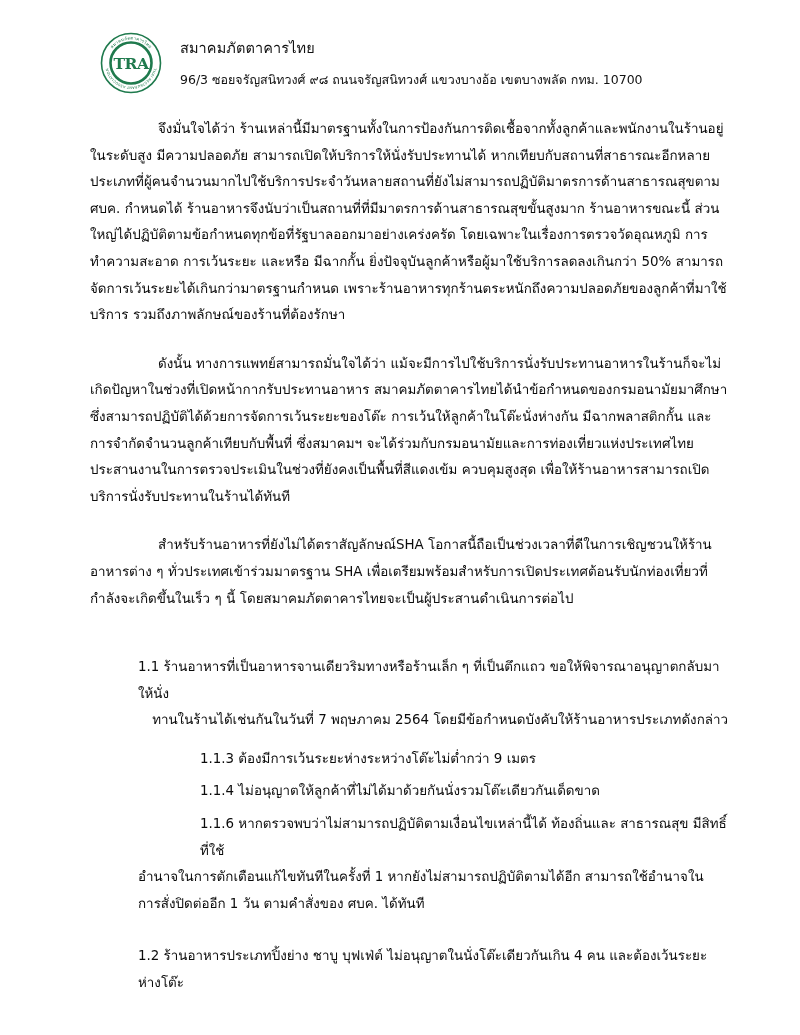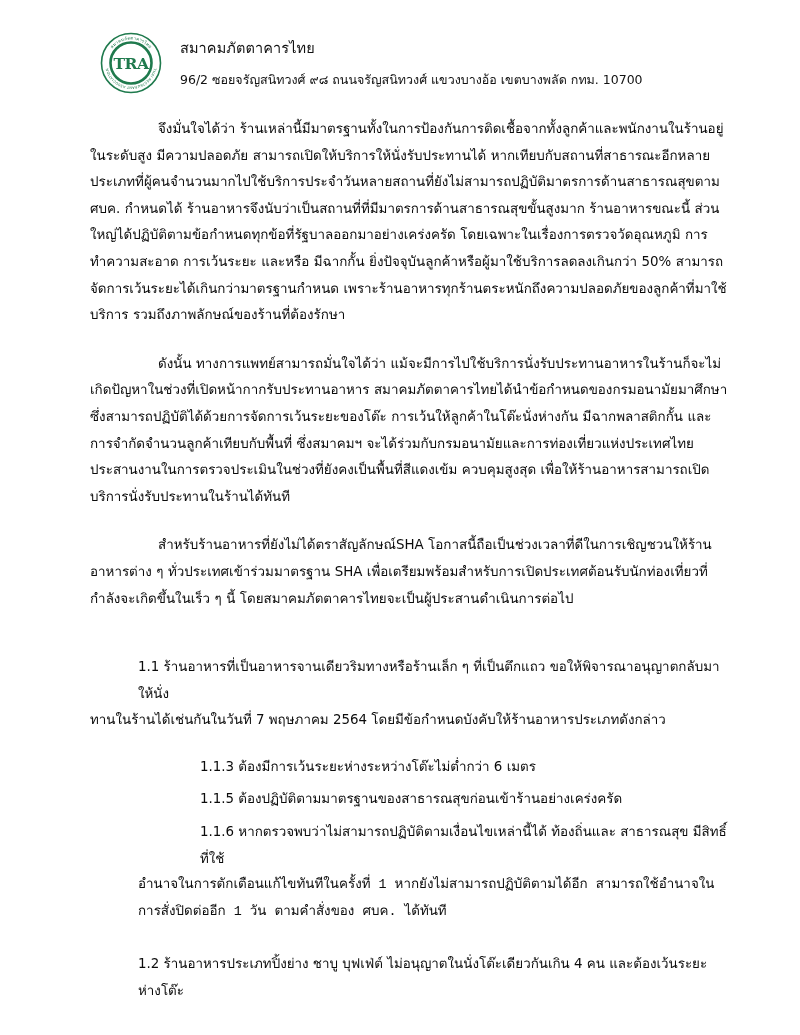--- a/index.html
+++ b/index.html
@@ -73,40 +73,40 @@
   }
 
   .para {
     margin: 12px 0 22px 0;
     text-indent: 68px;
     word-spacing: 0.2px;
   }
 
   
   .item-l1 {
-    margin: 0 0 20px 0;
+    margin: 0 0 12px 0;
     padding-left: 48px;
     text-indent: 0;
   }
 
   .item-l1 .runon {
     display: block;
     margin-left: -48px;
+    text-align: right;
   }
 
   .item-l2 {
     margin: 0 0 6px 0;
     padding-left: 110px;
     text-indent: 0;
   }
 
   .item-l2 .runon {
     display: block;
     margin-left: -62px;
-    font-family: Liberation Mono, monospace;
   }
 
   .section-gap { height: 20px; }
 </style>
 </head>
 <body>
 
 <div class="page">
 
   <div class="letterhead">
@@ -124,42 +124,42 @@
         </text>
         <text font-family="'DejaVu Sans', sans-serif" font-size="3.5" fill="#1f7a4d" letter-spacing="0.2">
           <textPath href="#arcBot" startOffset="50%" text-anchor="middle">THAI RESTAURANT ASSOCIATION</textPath>
         </text>
         <text x="31" y="36.5" text-anchor="middle" font-family="'DejaVu Serif', serif" font-size="15.5" font-weight="bold" fill="#1f7a4d" letter-spacing="-0.5">TRA</text>
       </svg>
     </div>
 
     <div class="org-block">
       <div class="org-name">สมาคมภัตตาคารไทย</div>
-      <div class="org-address">96/2 ซอยจรัญสนิทวงศ์ ๙๘ ถนนจรัญสนิทวงศ์ แขวงบางอ้อ เขตบางพลัด กทม. 10700</div>
+      <div class="org-address">96/3 ซอยจรัญสนิทวงศ์ ๙๘ ถนนจรัญสนิทวงศ์ แขวงบางอ้อ เขตบางพลัด กทม. 10700</div>
     </div>
 
   </div>
 
   <div class="body-text">
 
     <p class="para">จึงมั่นใจได้ว่า ร้านเหล่านี้มีมาตรฐานทั้งในการป้องกันการติดเชื้อจากทั้งลูกค้าและพนักงานในร้านอยู่ในระดับสูง มีความปลอดภัย สามารถเปิดให้บริการให้นั่งรับประทานได้ หากเทียบกับสถานที่สาธารณะอีกหลายประเภทที่ผู้คนจำนวนมากไปใช้บริการประจำวันหลายสถานที่ยังไม่สามารถปฏิบัติมาตรการด้านสาธารณสุขตามศบค. กำหนดได้ ร้านอาหารจึงนับว่าเป็นสถานที่ที่มีมาตรการด้านสาธารณสุขขั้นสูงมาก ร้านอาหารขณะนี้ ส่วนใหญ่ได้ปฏิบัติตามข้อกำหนดทุกข้อที่รัฐบาลออกมาอย่างเคร่งครัด โดยเฉพาะในเรื่องการตรวจวัดอุณหภูมิ การทำความสะอาด การเว้นระยะ และหรือ มีฉากกั้น ยิ่งปัจจุบันลูกค้าหรือผู้มาใช้บริการลดลงเกินกว่า 50% สามารถจัดการเว้นระยะได้เกินกว่ามาตรฐานกำหนด เพราะร้านอาหารทุกร้านตระหนักถึงความปลอดภัยของลูกค้าที่มาใช้บริการ รวมถึงภาพลักษณ์ของร้านที่ต้องรักษา</p>
 
     <p class="para">ดังนั้น ทางการแพทย์สามารถมั่นใจได้ว่า แม้จะมีการไปใช้บริการนั่งรับประทานอาหารในร้านก็จะไม่เกิดปัญหาในช่วงที่เปิดหน้ากากรับประทานอาหาร สมาคมภัตตาคารไทยได้นำข้อกำหนดของกรมอนามัยมาศึกษาซึ่งสามารถปฏิบัติได้ด้วยการจัดการเว้นระยะของโต๊ะ การเว้นให้ลูกค้าในโต๊ะนั่งห่างกัน มีฉากพลาสติกกั้น และการจำกัดจำนวนลูกค้าเทียบกับพื้นที่ ซึ่งสมาคมฯ จะได้ร่วมกับกรมอนามัยและการท่องเที่ยวแห่งประเทศไทยประสานงานในการตรวจประเมินในช่วงที่ยังคงเป็นพื้นที่สีแดงเข้ม ควบคุมสูงสุด เพื่อให้ร้านอาหารสามารถเปิดบริการนั่งรับประทานในร้านได้ทันที</p>
 
     <p class="para">สำหรับร้านอาหารที่ยังไม่ได้ตราสัญลักษณ์SHA โอกาสนี้ถือเป็นช่วงเวลาที่ดีในการเชิญชวนให้ร้านอาหารต่าง ๆ ทั่วประเทศเข้าร่วมมาตรฐาน SHA เพื่อเตรียมพร้อมสำหรับการเปิดประเทศต้อนรับนักท่องเที่ยวที่กำลังจะเกิดขึ้นในเร็ว ๆ นี้ โดยสมาคมภัตตาคารไทยจะเป็นผู้ประสานดำเนินการต่อไป</p>
 
     <div class="section-gap"></div>
 
     <div class="item-l1">
       <span>1.1 ร้านอาหารที่เป็นอาหารจานเดียวริมทางหรือร้านเล็ก ๆ ที่เป็นตึกแถว ขอให้พิจารณาอนุญาตกลับมาให้นั่ง</span>
       <span class="runon">ทานในร้านได้เช่นกันในวันที่ 7 พฤษภาคม 2564 โดยมีข้อกำหนดบังคับให้ร้านอาหารประเภทดังกล่าว</span>
     </div>
 
-    <div class="item-l2">1.1.3 ต้องมีการเว้นระยะห่างระหว่างโต๊ะไม่ต่ำกว่า 6 เมตร</div>
-    <div class="item-l2">1.1.5 ต้องปฏิบัติตามมาตรฐานของสาธารณสุขก่อนเข้าร้านอย่างเคร่งครัด</div>
+    <div class="item-l2">1.1.3 ต้องมีการเว้นระยะห่างระหว่างโต๊ะไม่ต่ำกว่า 9 เมตร</div>
+    <div class="item-l2">1.1.4 ไม่อนุญาตให้ลูกค้าที่ไม่ได้มาด้วยกันนั่งรวมโต๊ะเดียวกันเด็ดขาด</div>
 
     <div class="item-l2">
       <span>1.1.6 หากตรวจพบว่าไม่สามารถปฏิบัติตามเงื่อนไขเหล่านี้ได้ ท้องถิ่นและ สาธารณสุข มีสิทธิ์ที่ใช้</span>
       <span class="runon">อำนาจในการตักเตือนแก้ไขทันทีในครั้งที่ 1 หากยังไม่สามารถปฏิบัติตามได้อีก สามารถใช้อำนาจใน</span>
       <span class="runon">การสั่งปิดต่ออีก 1 วัน ตามคำสั่งของ ศบค. ได้ทันที</span>
     </div>
 
     <div class="section-gap"></div>
 
     <div class="item-l1">

